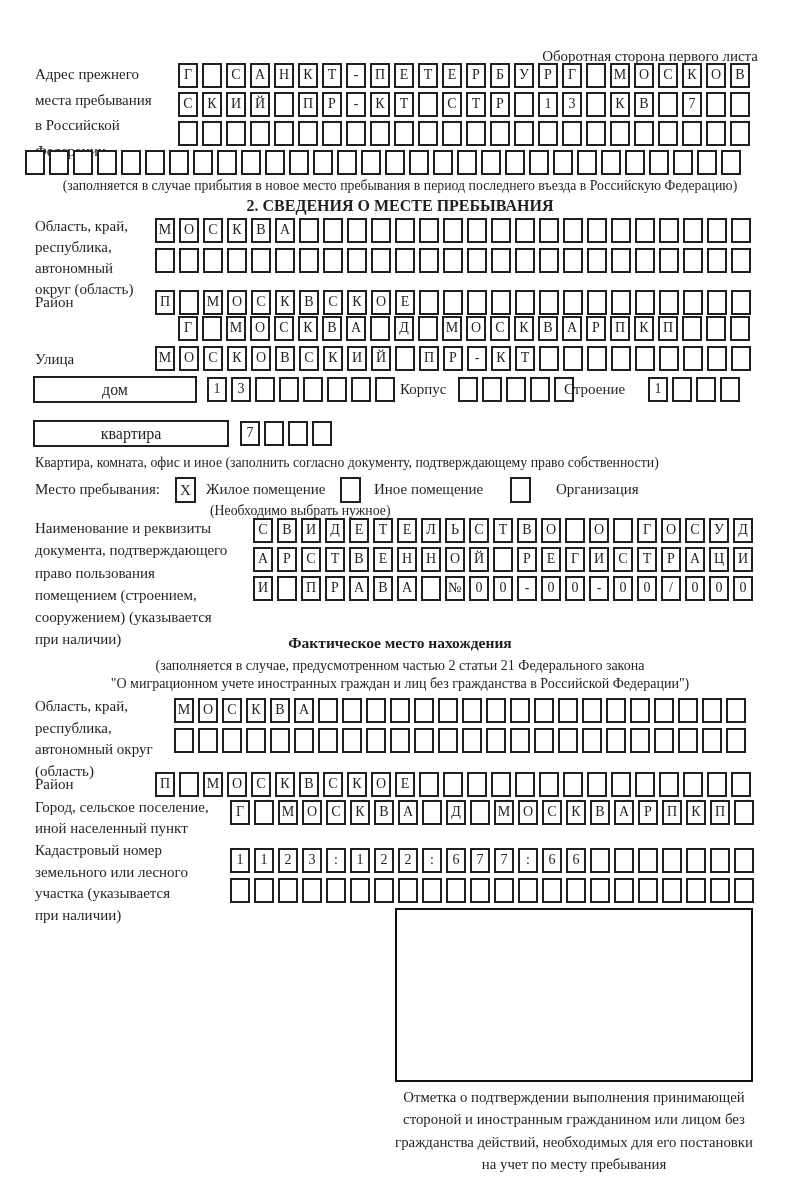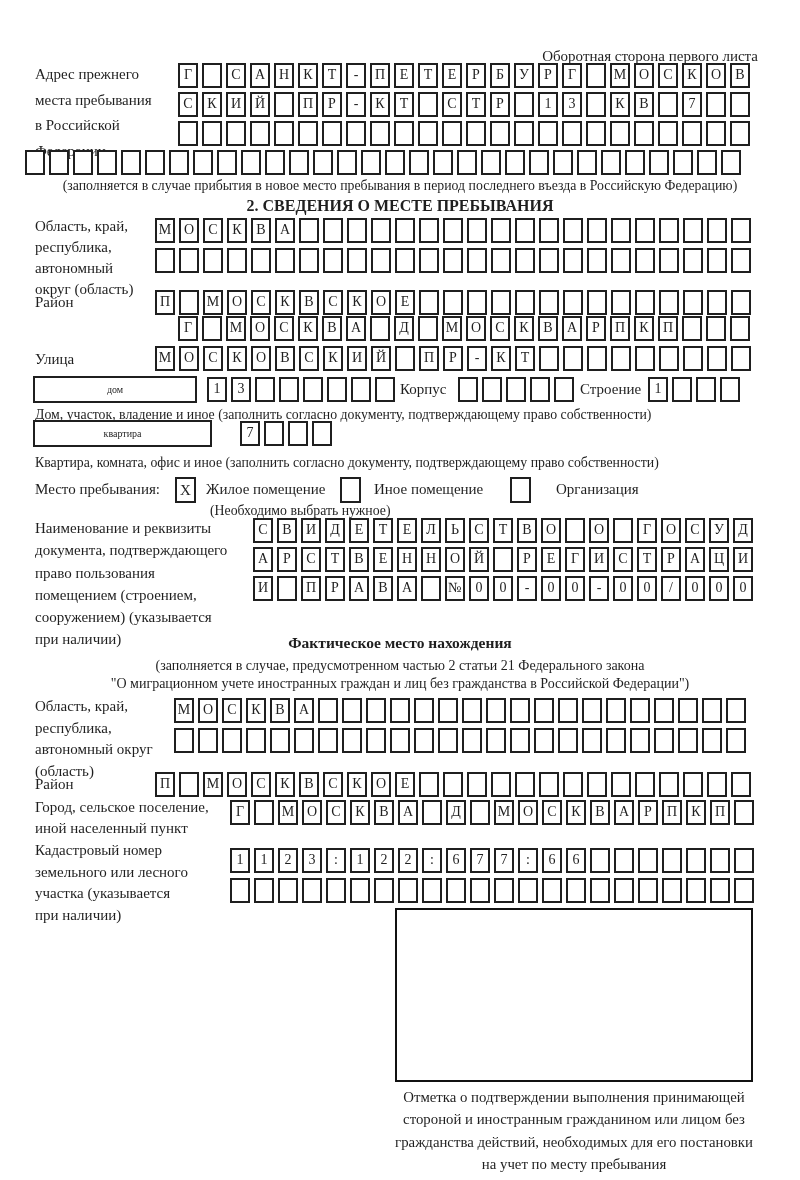--- a/index.html
+++ b/index.html
@@ -13,21 +13,21 @@
   .lh22{line-height:22.3px;}
   .lh215{line-height:21.5px;}
   .cellrow{position:absolute;display:flex;gap:4px;height:25px;}
   .cell{
     box-sizing:border-box;flex:0 0 20px;width:20px;height:25px;
     border:2px solid #1f1f1f;text-align:center;font-size:14px;line-height:20px;
     background:#fff;
   }
   .widebox{
     position:absolute;box-sizing:border-box;height:27px;border:2px solid #1f1f1f;
-    display:flex;align-items:center;justify-content:center;font-size:10px;background:#fff;
+    display:flex;align-items:center;justify-content:center;font-size:16px;background:#fff;
   }
   .chk{
     position:absolute;box-sizing:border-box;width:21px;height:26px;border:2px solid #1f1f1f;
     text-align:center;line-height:22px;font-size:15px;background:#fff;
   }
   .title{position:absolute;left:0;width:100%;text-align:center;font-weight:bold;font-size:16px;}
   .subtitle{position:absolute;left:0;width:100%;text-align:center;font-weight:bold;font-size:15.5px;}
   .note-center{position:absolute;left:0;width:100%;text-align:center;font-size:13.8px;}
   .note-left{position:absolute;font-size:13.8px;white-space:nowrap;}
   .bigbox{position:absolute;box-sizing:border-box;border:2px solid #111;background:#fff;}
@@ -318,30 +318,29 @@
       <span class="cell"></span>
     </div>
   <div class="lbl" style="left:400px;top:379px;">Корпус</div>
   <div class="cellrow" style="left:458px;top:377px;">
       <span class="cell"></span>
       <span class="cell"></span>
       <span class="cell"></span>
       <span class="cell"></span>
       <span class="cell"></span>
     </div>
-  <div class="lbl" style="left:580px;top:379px;">Строение</div>
+  <div class="lbl" style="left:564px;top:379px;">Строение</div>
   <div class="cellrow" style="left:648px;top:377px;">
       <span class="cell">1</span>
       <span class="cell"></span>
       <span class="cell"></span>
       <span class="cell"></span>
     </div>
-  <div class="note-left" style="left:35px;top:407px;">Дом, участок, владение и иное (заполнить согласно документу, подтверждающему право собственности)</div>
-
-  <div class="widebox" style="left:33px;top:420px;width:179px;">квартира</div>
+
+  <div class="widebox" style="left:33px;top:420px;width:196px;">квартира</div>
   <div class="cellrow" style="left:240px;top:421px;">
       <span class="cell">7</span>
       <span class="cell"></span>
       <span class="cell"></span>
       <span class="cell"></span>
     </div>
   <div class="note-left" style="left:35px;top:455px;">Квартира, комната, офис и иное (заполнить согласно документу, подтверждающему право собственности)</div>
 
   <div class="lbl" style="left:35px;top:479px;">Место пребывания:</div>
   <div class="chk" style="left:175px;top:477px;">X</div>

